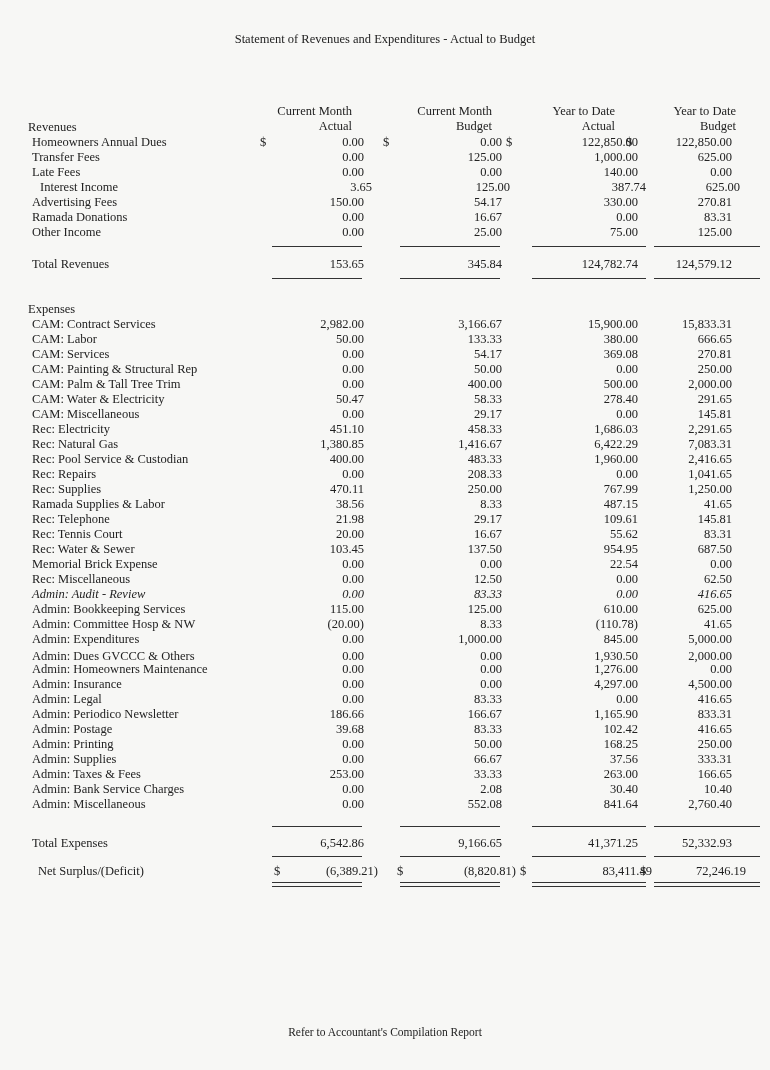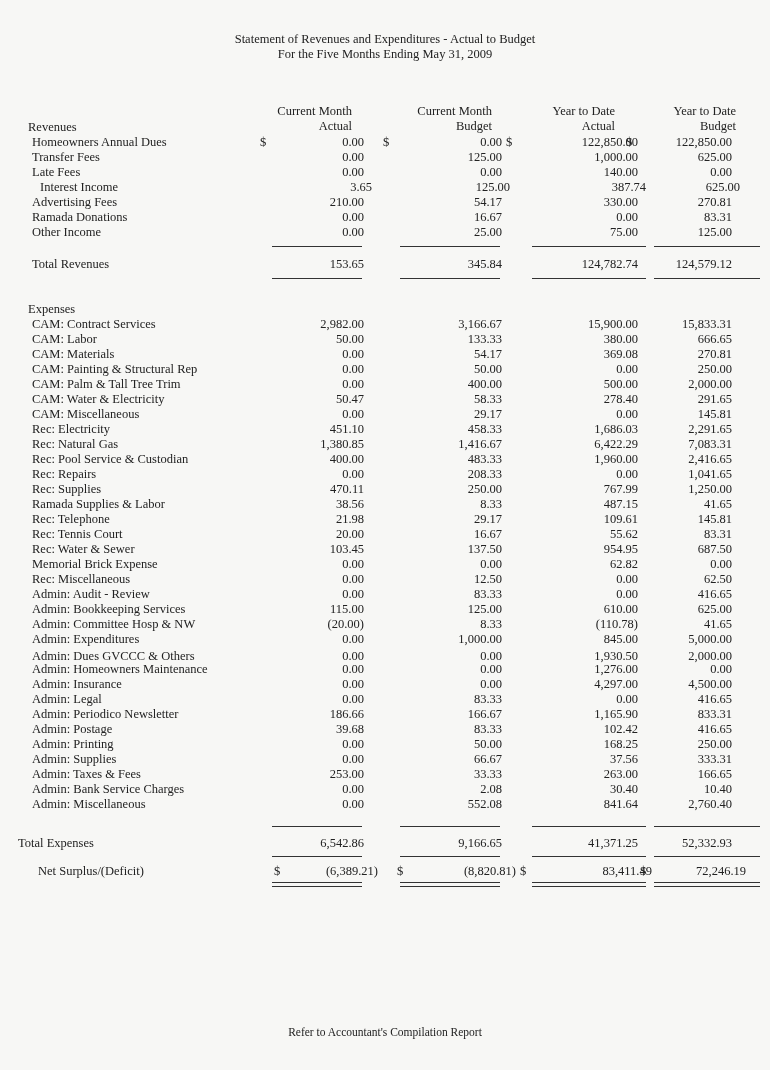--- a/index.html
+++ b/index.html
@@ -23,21 +23,20 @@
   .c4 { left: 612px; }
   .rule { position: absolute; height: 0; border-top: 1.5px solid #333; }
   .dbl { position: absolute; height: 3px; border-top: 1.5px solid #333; border-bottom: 1.5px solid #333; }
   .footer { position: absolute; top: 1026px; left: 0; width: 770px; text-align: center; font-size: 11.5px; }
 </style>
 </head>
 <body>
 
 <div class="header">
   <div>Statement of Revenues and Expenditures - Actual to Budget</div>
-  <div>For the Five Months Ending May 31, 2009</div>
 </div>
 
 <div id="colheads">
     <div class="colhead" style="left: 242px;">
       <div>Current Month</div>
       <div>Actual</div>
     </div>
     <div class="colhead" style="left: 382px;">
       <div>Current Month</div>
       <div>Budget</div>
@@ -82,21 +81,21 @@
     </div>
     <div class="row" style="top: 180px; margin-left: 8px;">
       <span class="label" style="">Interest Income</span>
       <span class="num c1">3.65</span>
       <span class="num c2">125.00</span>
       <span class="num c3">387.74</span>
       <span class="num c4">625.00</span>
     </div>
     <div class="row" style="top: 195px;">
       <span class="label" style="">Advertising Fees</span>
-      <span class="num c1">210.00</span>
+      <span class="num c1">150.00</span>
       <span class="num c2">54.17</span>
       <span class="num c3">330.00</span>
       <span class="num c4">270.81</span>
     </div>
     <div class="row" style="top: 210px;">
       <span class="label" style="">Ramada Donations</span>
       <span class="num c1">0.00</span>
       <span class="num c2">16.67</span>
       <span class="num c3">0.00</span>
       <span class="num c4">83.31</span>
@@ -134,21 +133,21 @@
       <span class="num c4">15,833.31</span>
     </div>
     <div class="row" style="top: 332px;">
       <span class="label" style="">CAM: Labor</span>
       <span class="num c1">50.00</span>
       <span class="num c2">133.33</span>
       <span class="num c3">380.00</span>
       <span class="num c4">666.65</span>
     </div>
     <div class="row" style="top: 347px;">
-      <span class="label" style="">CAM: Materials</span>
+      <span class="label" style="">CAM: Services</span>
       <span class="num c1">0.00</span>
       <span class="num c2">54.17</span>
       <span class="num c3">369.08</span>
       <span class="num c4">270.81</span>
     </div>
     <div class="row" style="top: 362px;">
       <span class="label" style="">CAM: Painting &amp; Structural Rep</span>
       <span class="num c1">0.00</span>
       <span class="num c2">50.00</span>
       <span class="num c3">0.00</span>
@@ -235,31 +234,31 @@
       <span class="label" style="">Rec: Water &amp; Sewer</span>
       <span class="num c1">103.45</span>
       <span class="num c2">137.50</span>
       <span class="num c3">954.95</span>
       <span class="num c4">687.50</span>
     </div>
     <div class="row" style="top: 557px;">
       <span class="label" style="">Memorial Brick Expense</span>
       <span class="num c1">0.00</span>
       <span class="num c2">0.00</span>
-      <span class="num c3">62.82</span>
+      <span class="num c3">22.54</span>
       <span class="num c4">0.00</span>
     </div>
     <div class="row" style="top: 572px;">
       <span class="label" style="">Rec: Miscellaneous</span>
       <span class="num c1">0.00</span>
       <span class="num c2">12.50</span>
       <span class="num c3">0.00</span>
       <span class="num c4">62.50</span>
     </div>
-    <div class="row" style="top: 587px;">
+    <div class="row" style="top: 587px; font-style: italic;">
       <span class="label" style="">Admin: Audit - Review</span>
       <span class="num c1">0.00</span>
       <span class="num c2">83.33</span>
       <span class="num c3">0.00</span>
       <span class="num c4">416.65</span>
     </div>
     <div class="row" style="top: 602px;">
       <span class="label" style="">Admin: Bookkeeping Services</span>
       <span class="num c1">115.00</span>
       <span class="num c2">125.00</span>
@@ -355,21 +354,21 @@
       <span class="num c1">0.00</span>
       <span class="num c2">552.08</span>
       <span class="num c3">841.64</span>
       <span class="num c4">2,760.40</span>
     </div>
     <div class="rule" style="top: 826px; left: 272px; width: 90px;"></div>
     <div class="rule" style="top: 826px; left: 400px; width: 100px;"></div>
     <div class="rule" style="top: 826px; left: 532px; width: 114px;"></div>
     <div class="rule" style="top: 826px; left: 654px; width: 106px;"></div>
     <div class="row" style="top: 836px;">
-      <span class="label" style="left:18px">Total Expenses</span>
+      <span class="label" style="left:32px">Total Expenses</span>
       <span class="num c1">6,542.86</span>
       <span class="num c2">9,166.65</span>
       <span class="num c3">41,371.25</span>
       <span class="num c4">52,332.93</span>
     </div>
     <div class="rule" style="top: 856px; left: 272px; width: 90px;"></div>
     <div class="rule" style="top: 856px; left: 400px; width: 100px;"></div>
     <div class="rule" style="top: 856px; left: 532px; width: 114px;"></div>
     <div class="rule" style="top: 856px; left: 654px; width: 106px;"></div>
     <div class="row" style="top: 864px; margin-left: 14px;">

